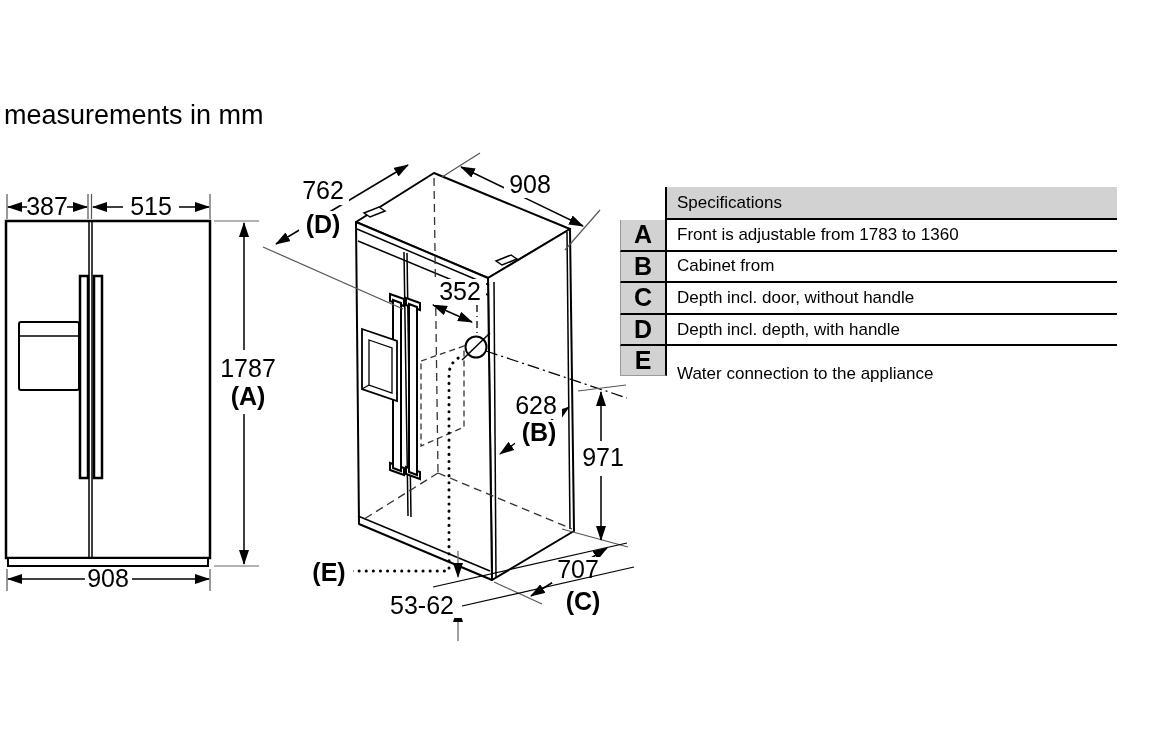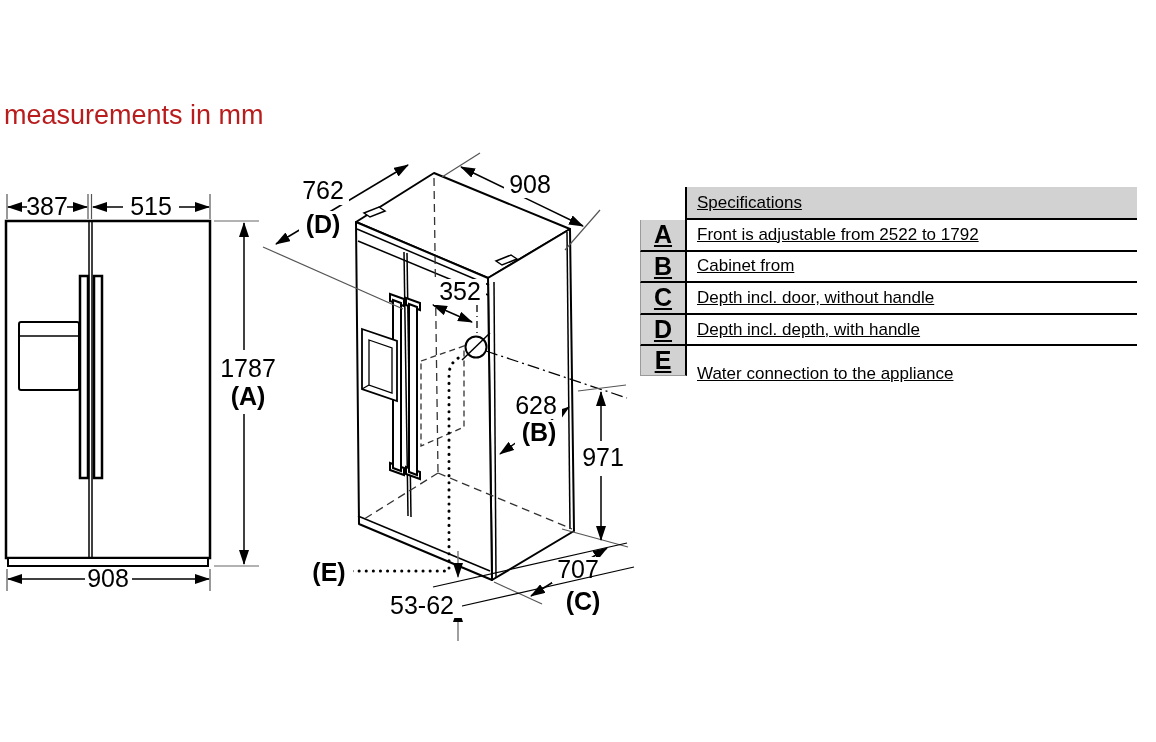--- a/index.html
+++ b/index.html
@@ -2,29 +2,29 @@
 <html><head>
 <meta charset="utf-8">
 <style>
   * { box-sizing: border-box; }
   html,body { margin:0; padding:0; background:#fff; }
   #canvas {
     position:relative; width:1156px; height:742px; background:#ffffff;
     font-family:"Liberation Sans", sans-serif; color:#000; overflow:hidden;
   }
   #page-title {
-    position:absolute; left:4px; top:100px; font-size:27px; color:#b91c1c;
+    position:absolute; left:4px; top:100px; font-size:27px; color:#000000;
   }
   #drawing { position:absolute; left:0; top:0; }
   svg text {
     font-family:"Liberation Sans", sans-serif; font-size:25px; fill:#000;
   }
   svg text.bold { font-weight:bold; }
   
-  .spec-table { position:absolute; left:640px; top:187px; width:497px;text-decoration:underline; }
+  .spec-table { position:absolute; left:620px; top:187px; width:497px; }
   .spec-header { display:flex; height:33px; }
   .spec-header .spacer {
     width:47px; border-right:2px solid #000; background:#fff;
   }
   .spec-header .head {
     flex:1; background:#d2d2d2; border-bottom:2px solid #000;
     display:flex; align-items:center; padding-left:10px; font-size:17px;
   }
   .spec-row { display:flex; height:31.6px; }
   .spec-row:last-child { height:30px; }
@@ -229,21 +229,21 @@
     </g>
   </svg>
 
   <div class="spec-table">
     <div class="spec-header">
       <div class="spacer"></div>
       <div class="head">Specifications</div>
     </div>
     <div class="spec-row">
       <div class="spec-key">A</div>
-      <div class="spec-val">Front is adjustable from 2522 to 1792</div>
+      <div class="spec-val">Front is adjustable from 1783 to 1360</div>
     </div>
     <div class="spec-row">
       <div class="spec-key">B</div>
       <div class="spec-val">Cabinet from</div>
     </div>
     <div class="spec-row">
       <div class="spec-key">C</div>
       <div class="spec-val">Depth incl. door, without handle</div>
     </div>
     <div class="spec-row">

